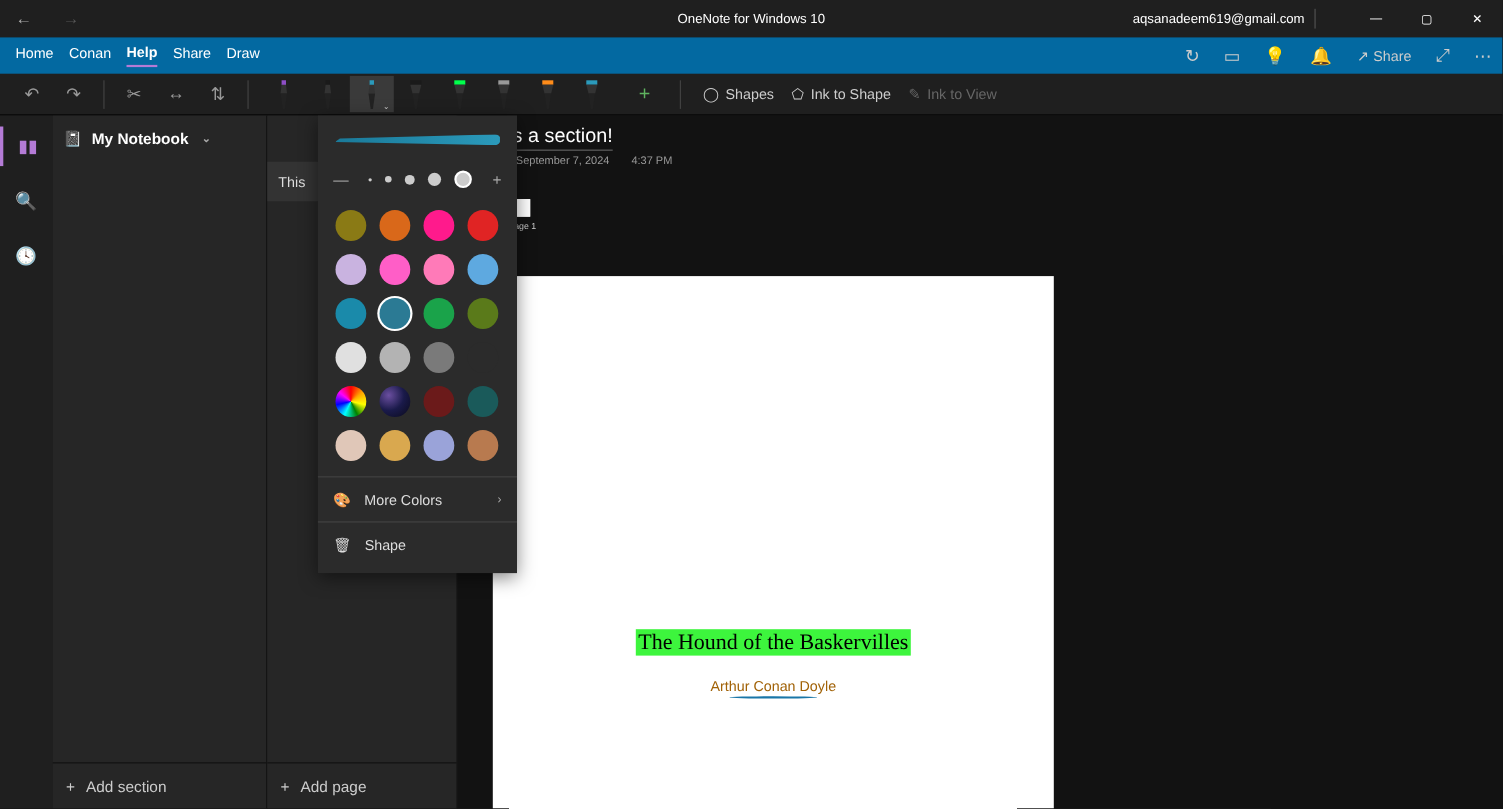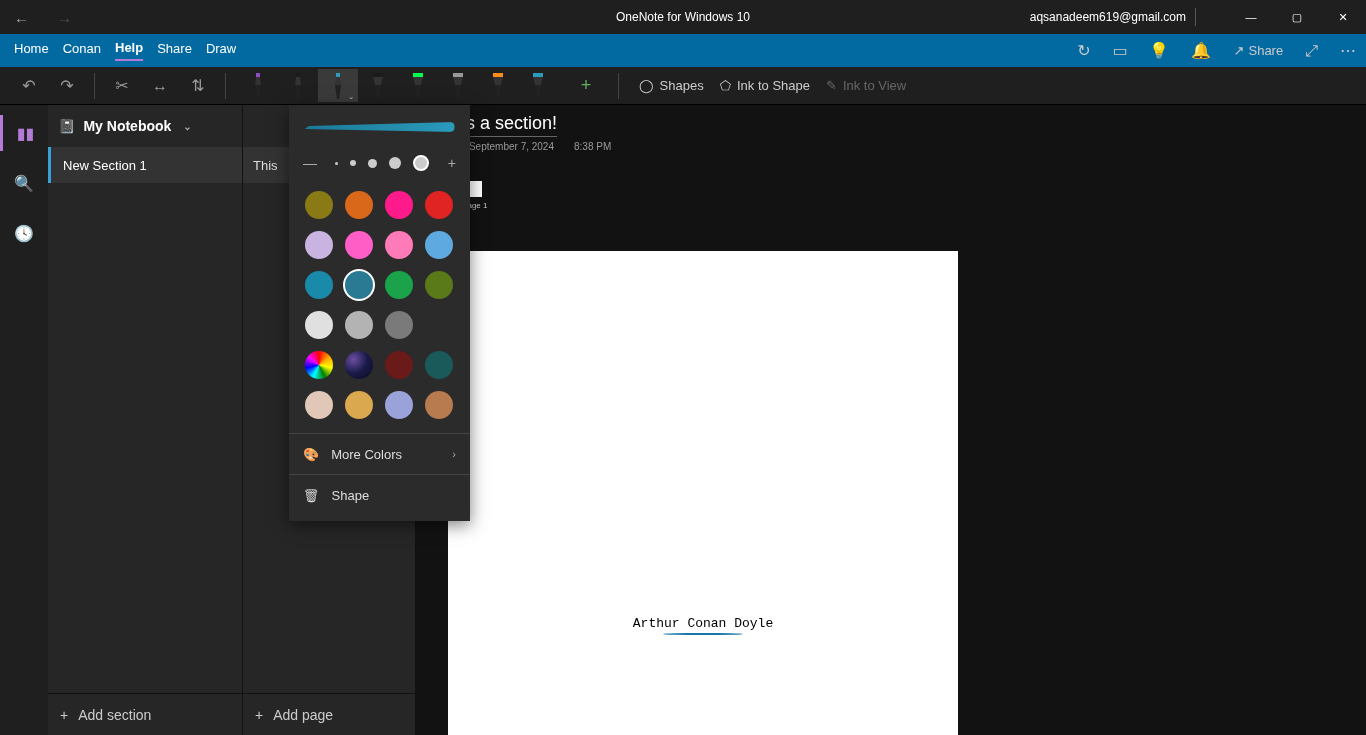--- a/index.html
+++ b/index.html
@@ -55,21 +55,21 @@
 .page-header { position:absolute; left:32px; top:8px; }
 .page-title { font-size:18px; color:#fff; border-bottom:1px solid #666; padding-bottom:2px; display:inline-block; white-space: nowrap;}
 .page-meta { font-size:10px; color:#999; margin-top:4px; display:flex; gap:20px;}
 .page-indicator { position:absolute; left:47px; top:76px; display:flex; flex-direction:column; align-items:center; gap:4px;}
 .pg-box { width:14px; height:16px; border:2px solid #fff; background:#fff;}
 .pg-label { font-size:8px; color:#ccc;}
 
 .paper { position:absolute; left:32px; top:146px; width:510px; height:600px; background:#fff; }
 .book-title { position:absolute; left:0; right:0; top:322px; text-align:center; }
 .book-title span { background:#3df53d; padding:1px 2px; color:#000; font-family:Georgia,serif; font-size:20px;}
-.author { position:absolute; left:0; right:0; top:365px; text-align:center; color:#000000; font-family:Liberation Mono, monospace; font-size:13px;}
+.author { position:absolute; left:0; right:0; top:365px; text-align:center; color:#a16207; font-family:Liberation Sans, sans-serif; font-size:13px;}
 .underline { position:absolute; left:50%; top:382px; transform:translateX(-50%); width:80px; height:2px; background:#1976a8; border-radius:50%;}
 
 
 .pen-dropdown { position:absolute; left:289px; top:105px; width:181px; background:#2b2b2b; box-shadow:0 4px 16px rgba(0,0,0,.5); z-index:100; padding-bottom:6px;}
 .preview { height:44px; display:flex; align-items:center; justify-content:center;}
 .preview-stroke { width:150px; height:10px; background:linear-gradient(to right, #1a7a9a 0%, #2b9abb 100%); clip-path: polygon(3% 40%, 100% 0, 100% 100%, 0 70%); border-radius:6px;}
 .thickness-row { display:flex; align-items:center; justify-content:space-between; padding:6px 14px 10px;}
 .minus { color:#aaa; font-size:14px;}
 .thick-dots { display:flex; align-items:center; gap:12px;}
 .dot { background:#ccc; border-radius:50%;}
@@ -198,23 +198,20 @@
     <div class="rail-icon">🔍</div>
     <div class="rail-icon">🕓</div>
   </div>
 
   <div class="sections-col">
     <div class="nb-header">
       <span>📓</span>
       <span>My Notebook</span>
       <span class="chev">⌄</span>
     </div>
-    <div class="section-row">
-      <span>New Section 1</span>
-    </div>
     <div class="add-row">
       <span>+</span>
       <span>Add section</span>
     </div>
   </div>
 
   <div class="pages-col">
     <div class="page-row">
       <span>This</span>
     </div>
@@ -222,28 +219,29 @@
       <span>+</span>
       <span>Add page</span>
     </div>
   </div>
 
   <div class="canvas-area">
     <div class="page-header">
       <span class="page-title">s is a section!</span>
       <div class="page-meta">
         <span>day, September 7, 2024</span>
-        <span>8:38 PM</span>
+        <span>4:37 PM</span>
       </div>
     </div>
     <div class="page-indicator">
       <div class="pg-box"></div>
       <span class="pg-label">page 1</span>
     </div>
     <div class="paper">
+      <div class="book-title"><span>The Hound of the Baskervilles</span></div>
       <div class="author">Arthur Conan Doyle</div>
       <div class="underline"></div>
     </div>
   </div>
 </div>
 
 <div class="pen-dropdown">
   <div class="preview">
     <div class="preview-stroke"></div>
   </div>

